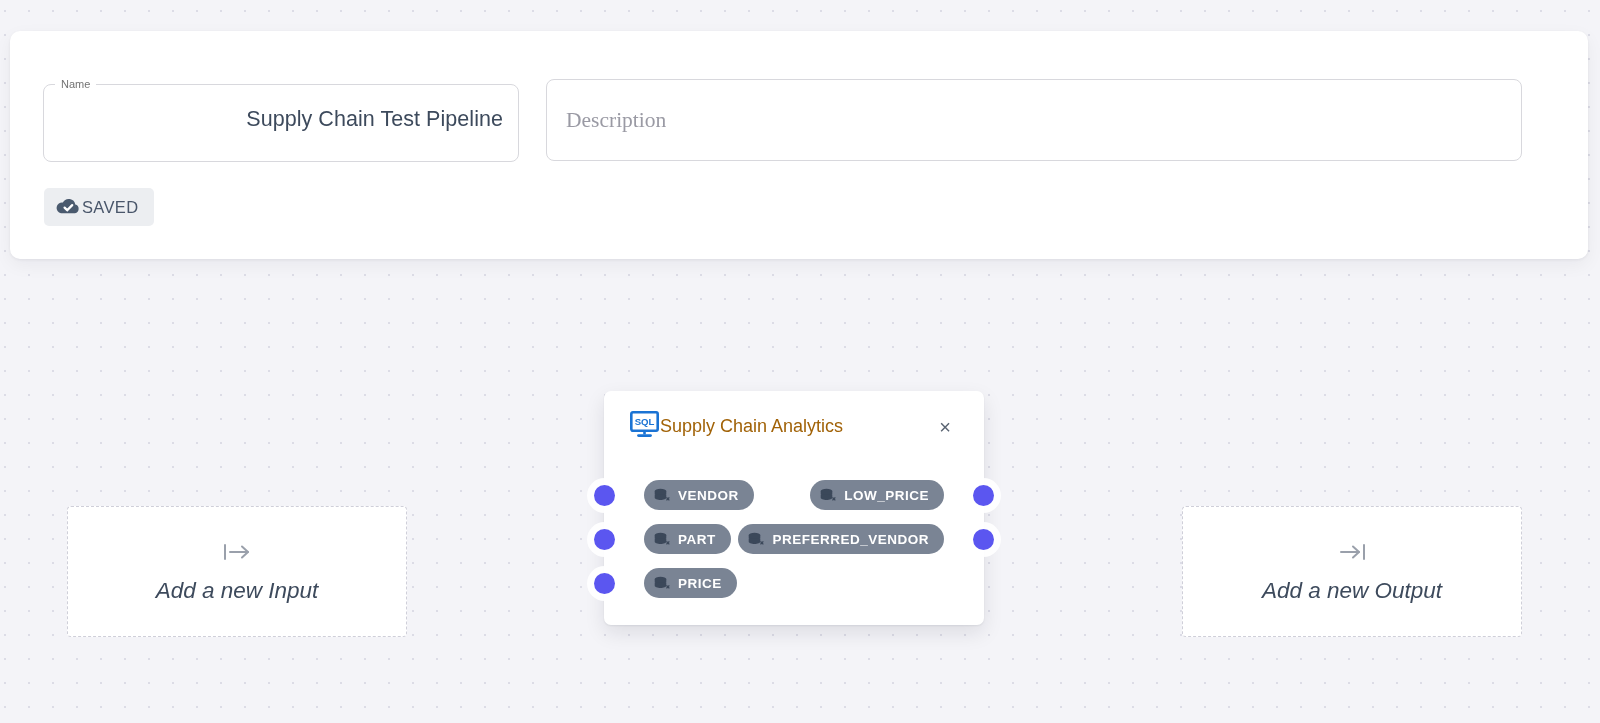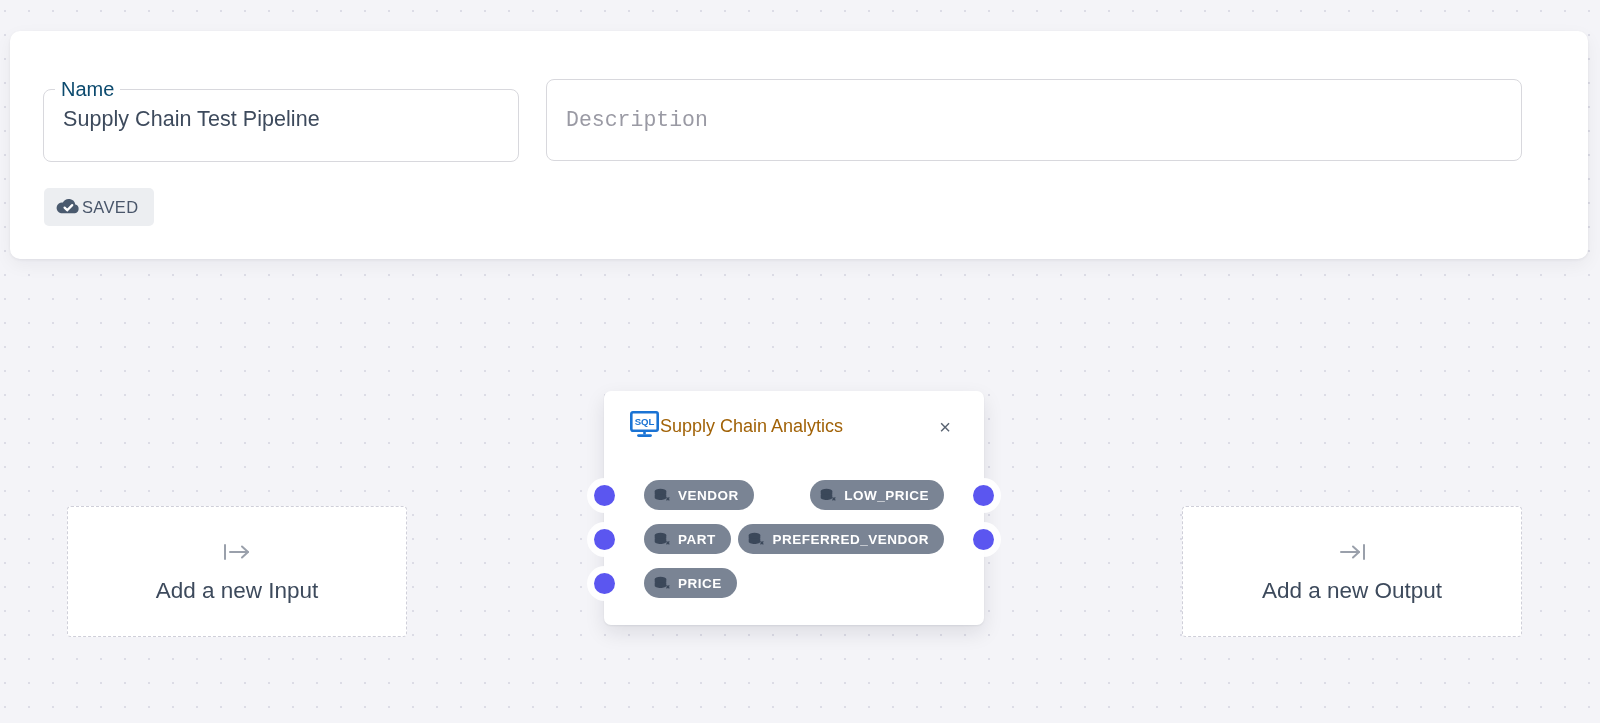--- a/index.html
+++ b/index.html
@@ -58,56 +58,57 @@
   #name-field fieldset {
     position: absolute;
     inset: -1px;
     border: 1px solid #d8d8dd;
     border-radius: 8px;
     pointer-events: none;
   }
   #name-field legend {
     margin-left: 11px;
     padding: 0 6px;
-    font-size: 20px;
-    color: #0c4a6e;
+    font-size: 11px;
+    color: #737373;
     font-family: "Liberation Sans", sans-serif;
   }
   #name-input {
     position: absolute;
     left: 19px;
     top: 0;
     width: 440px;
     height: 80px;
     border: none;
     outline: none;
     background: transparent;
     font-family: "Liberation Sans", sans-serif;
     font-size: 21.5px;
     color: #3d4a5c;
     letter-spacing: 0.05px;
+    text-align: right;
   }
 
   
   #desc-field {
     left: 536px;
     top: 48px;
     width: 976px;
     height: 82px;
   }
   #desc-input {
     position: absolute;
     left: 19px;
     top: 0;
     width: 940px;
     height: 80px;
     border: none;
     outline: none;
     background: transparent;
-    font-family: Liberation Mono, monospace;
+    font-family: Liberation Serif, serif;
     font-size: 21.5px;
     color: #701a75;
   }
   #desc-input::placeholder { color: #9a9aa4; opacity: 1; }
   #name-input::placeholder { color: #9a9aa4; opacity: 1; }
 
   
   #saved-badge {
     position: absolute;
     left: 34px;
@@ -134,20 +135,21 @@
     height: 131px;
     background: #ffffff;
     border: 1px dashed #cfcfd9;
     border-radius: 4px;
     display: flex;
     flex-direction: column;
     align-items: center;
     justify-content: center;
     gap: 14px;
     z-index: 3;
+    font-style: italic;
   }
   #input-box  { left: 67px;   top: 506px; }
   #output-box { left: 1182px; top: 506px; }
   .placeholder-box .ph-label {
     font-size: 22.5px;
     color: #3d4a5c;
     font-family: "Liberation Sans", sans-serif;
   }
   .placeholder-box .ph-icon { line-height: 0; }
 

